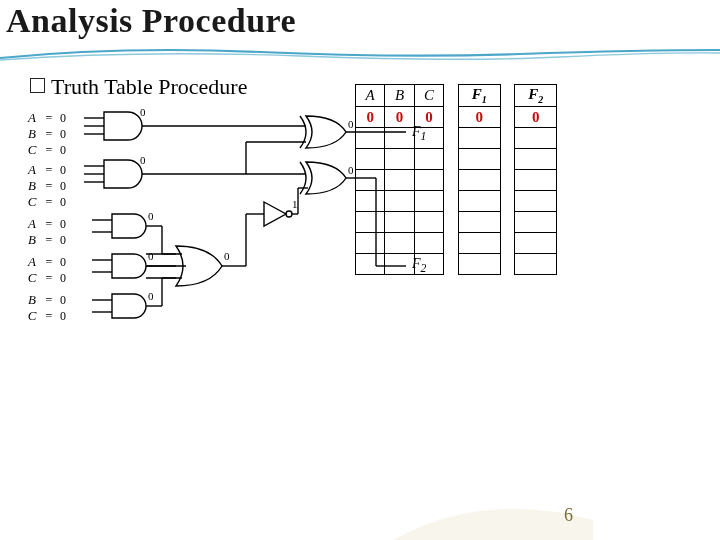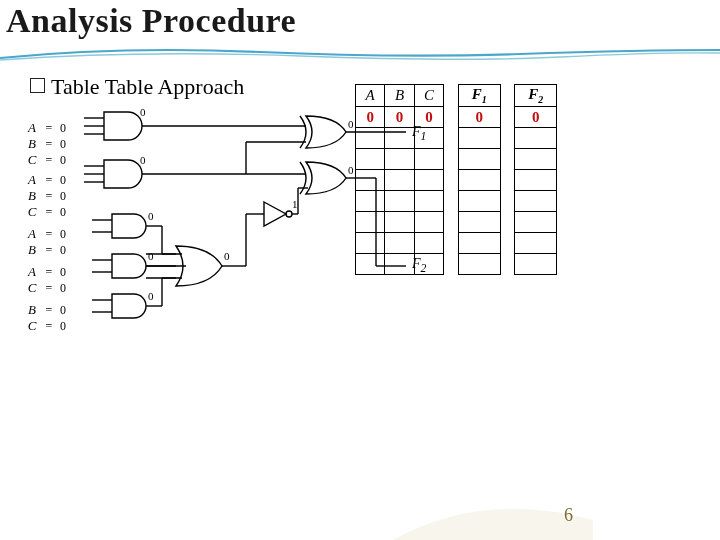--- a/index.html
+++ b/index.html
@@ -2,21 +2,21 @@
 <html><head>
 <meta charset="utf-8">
 <style>
 html,body{margin:0;padding:0;width:720px;height:540px;font-family:"Times New Roman",serif;background:#fff;color:#000;position:relative;overflow:hidden}
 .slide{position:relative;width:593px;height:540px}
 .h1{position:absolute;left:6px;top:2px;font-size:34px;font-weight:700;letter-spacing:.5px;color:#1a1a1a}
 .rule-wrap{position:absolute;left:0;top:44px;width:720px;height:18px}
 .rule-wrap svg{width:720px;height:18px;display:block}
 .bullet{position:absolute;left:30px;top:74px;font-size:22px}
 .bullet .box{display:inline-block;width:13px;height:13px;border:1.5px solid #222;margin-right:6px;vertical-align:1px}
-.inputs{position:absolute;left:26px;top:116px;font-size:12px;line-height:24px}
+.inputs{position:absolute;left:26px;top:110px;font-size:12px;line-height:16px}
 .inputs .row{height:16px;white-space:nowrap}
 .inputs i{font-style:italic;font-family:"Times New Roman",serif;font-size:13px;display:inline-block;width:12px;text-align:center}
 .inputs .eq{display:inline-block;width:22px;text-align:center}
 .circuit{position:absolute;left:76px;top:106px;width:360px;height:260px}
 .val{position:absolute;font-size:11px}
 .outlbl{position:absolute;font-size:14px;font-style:italic}
 .truth{position:absolute;right:36px;top:84px;width:202px;border-collapse:collapse;font-size:15px}
 .truth th,.truth td{border:1px solid #000;padding:1px 0;text-align:center;font-weight:400;height:18px}
 .truth th{font-style:italic}
 .truth th.f{font-weight:700}
@@ -39,21 +39,21 @@
   <div class="h1">Analysis Procedure</div>
 
   <div class="rule-wrap">
     <svg viewBox="0 0 720 18">
       <path d="M0 14 Q 120 2 260 8 T 520 10 T 720 6" stroke="#4ba6c9" stroke-width="2.2" fill="none"></path>
       <path d="M0 16 Q 140 6 300 12 T 560 13 T 720 9" stroke="#8cc9dd" stroke-width="1.4" fill="none"></path>
     </svg>
   </div>
 
   <div class="bullet">
-    <span class="box"></span><span>Table Table Approach</span>
+    <span class="box"></span><span>Truth Table Procedure</span>
   </div>
 
   <div class="inputs">
     <div class="row"><i>A</i><span class="eq">=</span><span>0</span></div>
     <div class="row"><i>B</i><span class="eq">=</span><span>0</span></div>
     <div class="row"><i>C</i><span class="eq">=</span><span>0</span></div>
     <div class="row" style="margin-top:4px"><i>A</i><span class="eq">=</span><span>0</span></div>
     <div class="row"><i>B</i><span class="eq">=</span><span>0</span></div>
     <div class="row"><i>C</i><span class="eq">=</span><span>0</span></div>
     <div class="row" style="margin-top:6px"><i>A</i><span class="eq">=</span><span>0</span></div>

